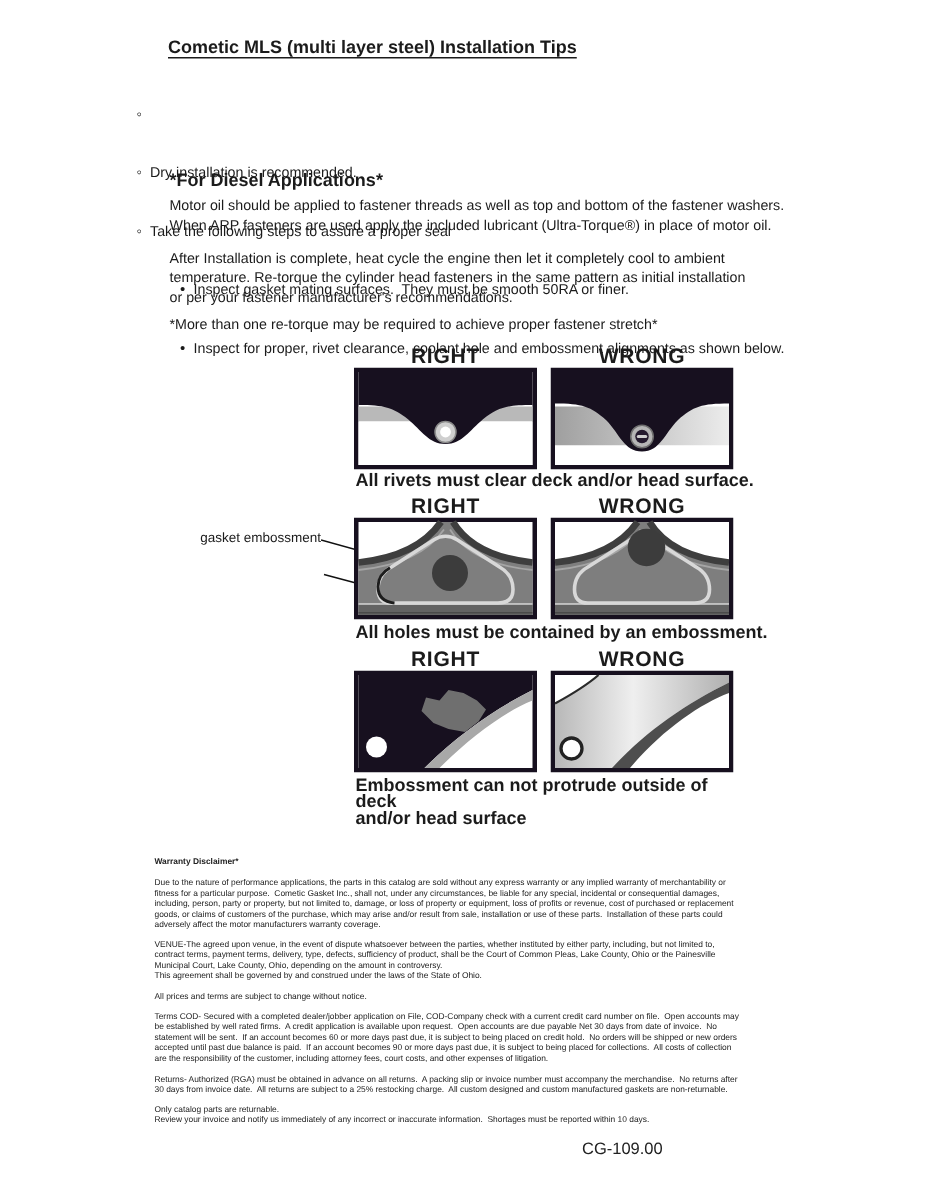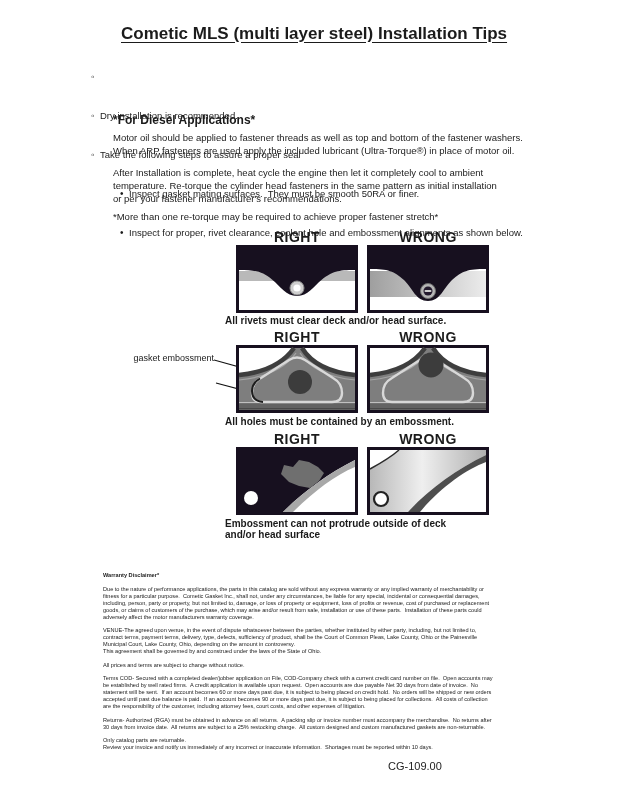--- a/index.html
+++ b/index.html
@@ -1,35 +1,35 @@
 <!DOCTYPE html>
 <html><head>
 <meta charset="utf-8">
 <style>
   * { margin:0; padding:0; box-sizing:border-box; }
   html,body { background:#ffffff; }
   body { width:618px; height:800px; position:relative; overflow:hidden;
          font-family:"Liberation Sans", sans-serif; color:#1b1b1b; }
   .abs { position:absolute; }
 
-  .title { left:112px; top:24px; font-size:17px; font-weight:bold;
-           text-decoration:underline; text-underline-offset:3px;margin-left:9px; }
+  .title { left:112px; top:24px; font-size:12px; font-weight:bold;
+           text-decoration:underline; text-underline-offset:3px; }
 
   .tips { left:91px; top:44px; font-size:9.5px; line-height:13px; white-space:pre; }
   .tip-row { display:flex; align-items:baseline; }
   .tip-row.sub { margin-left:29px; }
   .glyph { display:inline-block; width:9px; font-size:10px; }
 
   .diesel-heading { left:113px; top:113px; font-size:12px; font-weight:bold; }
   .para { left:113px; font-size:9.5px; line-height:13px; white-space:pre-line; width:430px; }
   .p1 { top:131px; } .p2 { top:166px; } .note { top:210px; }
 
   .dlabel { width:122px; text-align:center; font-size:14px; font-weight:bold; letter-spacing:0.5px; }
   .dbox { width:122px; height:68px; }
-  .caption { left:225px; font-size:10px; font-weight:bold; line-height:11px; white-space:pre-line; }
+  .caption { left:237px; font-size:12px; font-weight:bold; line-height:11px; white-space:pre-line; }
 
   .callouts { left:112px; top:344px; width:102px; text-align:right;
               font-size:9px; line-height:11px; }
   .callout-emb { margin-top:9px; }
 
   .legal { left:103px; top:572px; width:430px; font-size:5.6px; line-height:7px; color:#222; }
   .legal .lp { white-space:pre; margin-bottom:6.5px; }
   .legal .lh { font-weight:bold; }
 
   .footer { left:388px; top:760px; font-size:11px; color:#222; }

